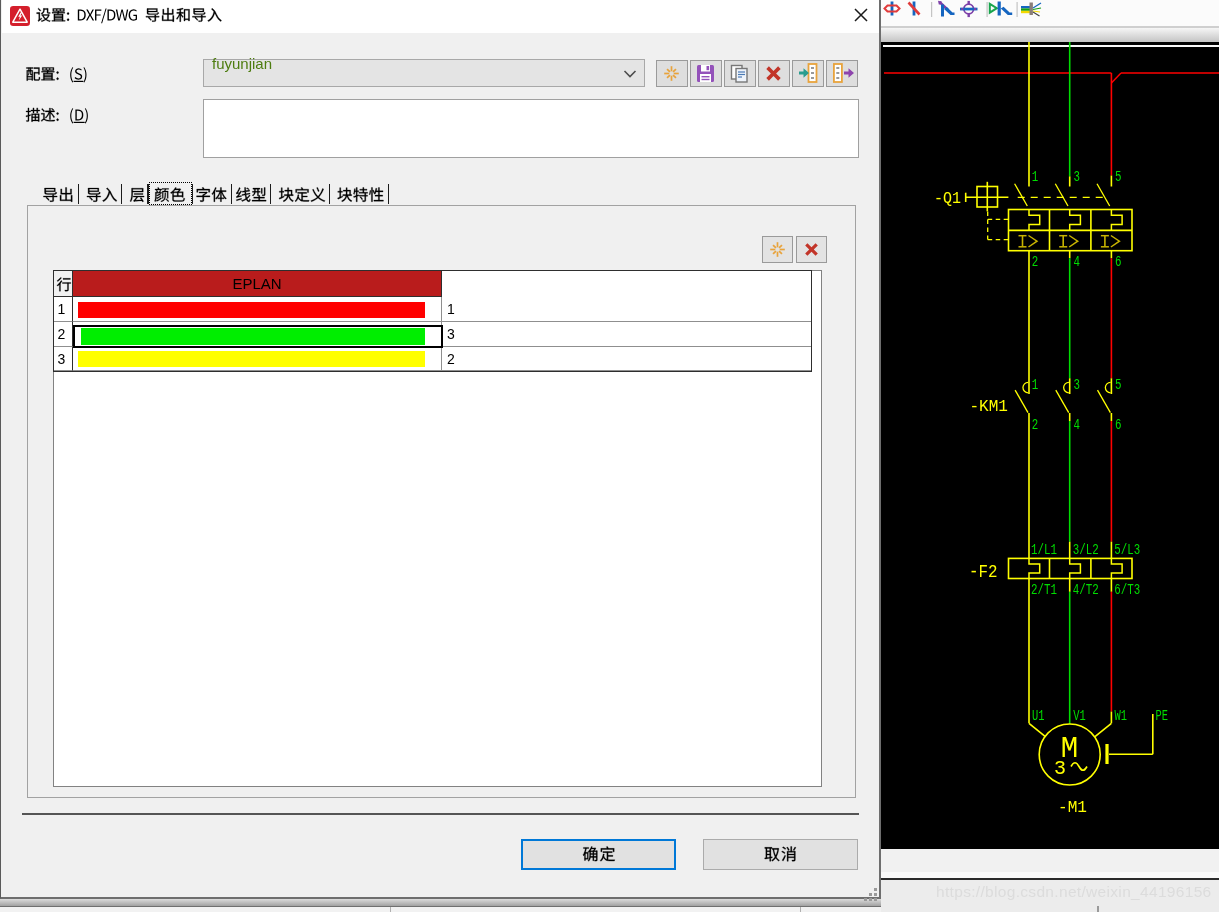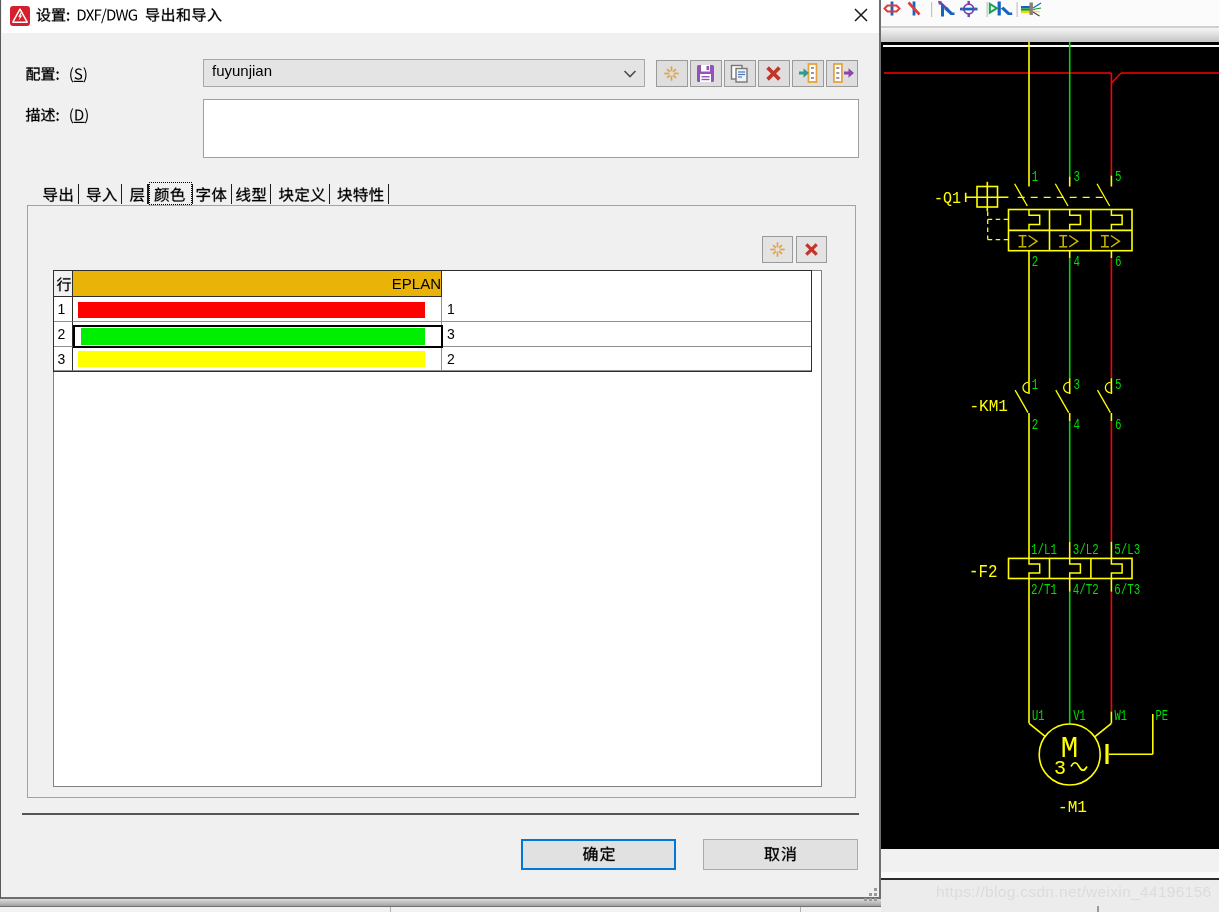--- a/index.html
+++ b/index.html
@@ -174,21 +174,21 @@
 <div class="abs" style="left:1.5px;top:0;width:877.5px;height:33px;background:#fff"></div>
 <svg class="abs" style="left:10px;top:6px" width="20" height="20" viewBox="0 0 20 20">
 <rect x="0" y="0" width="20" height="20" rx="3.2" fill="#d41f2c"></rect>
 <path d="M10 3.2 L17.2 16.2 H2.8 Z" fill="none" stroke="#fff" stroke-width="1.5" stroke-linejoin="round"></path>
 <path d="M10.6 6.5 L8.2 10.8 h1.7 l-1.2 3.6 l3.5 -4.8 h-1.8 l1.5 -3.1 z" fill="#fff"></path>
     </svg>
 <svg class="abs" style="left:849px;top:3px" width="24" height="24" viewBox="0 0 24 24">
       <path d="M6 6 L18 18 M18 6 L6 18" stroke="#1a1a1a" stroke-width="1.5" fill="none"></path>
     </svg>
 <div class="abs" style="left:203px;top:59px;width:442px;height:28px;background:#e4e4e4;border:1px solid #a8a8a8"></div>
-<div class="abs" style="left:212px;top:62px;font-size:15px;color:#000000">fuyunjian</div>
+<div class="abs" style="left:212px;top:55px;font-size:15px;color:#4d7c0f">fuyunjian</div>
 <svg class="abs" style="left:622px;top:69px" width="16" height="10" viewBox="0 0 16 10">
       <path d="M2.5 2 l5.5 5.5 L13.5 2" stroke="#4d4d4d" stroke-width="1.6" fill="none"></path>
     </svg>
 <div class="abs" style="left:203px;top:99px;width:656px;height:59px;background:#fff;border:1px solid #a0a0a0"></div>
 <div class="abs" style="left:655.5px;top:60px;width:32px;height:27px;background:#dedede;border:1px solid #9a9a9a"></div>
 <div class="abs" style="left:689.5px;top:60px;width:32px;height:27px;background:#dedede;border:1px solid #9a9a9a"></div>
 <div class="abs" style="left:723.5px;top:60px;width:32px;height:27px;background:#dedede;border:1px solid #9a9a9a"></div>
 <div class="abs" style="left:757.5px;top:60px;width:32px;height:27px;background:#dedede;border:1px solid #9a9a9a"></div>
 <div class="abs" style="left:791.5px;top:60px;width:32px;height:27px;background:#dedede;border:1px solid #9a9a9a"></div>
 <div class="abs" style="left:825.5px;top:60px;width:32px;height:27px;background:#dedede;border:1px solid #9a9a9a"></div>
@@ -255,21 +255,21 @@
         <line x1="13.30" y1="13.50" x2="8.20" y2="13.50"></line>
         <line x1="13.94" y1="11.94" x2="11.05" y2="9.05"></line>
         <line x1="15.50" y1="11.30" x2="15.50" y2="6.20"></line>
         <line x1="17.06" y1="11.94" x2="19.95" y2="9.05"></line>
       </g>
 <path transform="translate(49.5,13.5) scale(0.88)" d="M-7.2,-4.6 L-4.6,-7.2 L0,-2.6 L4.6,-7.2 L7.2,-4.6 L2.6,0 L7.2,4.6 L4.6,7.2 L0,2.6 L-4.6,7.2 L-7.2,4.6 L-2.6,0 Z" fill="#c23529"></path>
 </svg>
 <div class="abs" style="left:53px;top:270px;width:769px;height:517px;background:#fff;border:1px solid #828282"></div>
 <div class="abs" style="left:53px;top:270px;width:759px;height:101.5px;border:1.4px solid #2e2e2e"></div>
 <div class="abs" style="left:54.4px;top:271.4px;width:18.6px;height:26px;background:#f1f1f1;border-right:1.2px solid #2e2e2e;border-bottom:1.2px solid #2e2e2e"></div>
-<div class="abs" style="left:73px;top:271.4px;width:369px;height:26px;background:#eab308;border-right:1.2px solid #2e2e2e;border-bottom:1.2px solid #2e2e2e;text-align:right;font-size:15px;line-height:26px;color:#000">EPLAN</div>
+<div class="abs" style="left:73px;top:271.4px;width:369px;height:26px;background:#b91c1c;border-right:1.2px solid #2e2e2e;border-bottom:1.2px solid #2e2e2e;text-align:center;font-size:15px;line-height:26px;color:#000">EPLAN</div>
 <div class="abs" style="left:54.4px;top:297.4px;width:18.6px;height:24.6px;border-right:1.2px solid #2e2e2e;border-bottom:1px solid #8f8f8f;font-size:14px;line-height:24.6px;padding-left:3px;color:#000">1</div>
 <div class="abs" style="left:73px;top:297.4px;width:369px;height:24.6px;border-right:1px solid #8f8f8f;border-bottom:1px solid #8f8f8f"></div>
 <div class="abs" style="left:442px;top:297.4px;width:368.6px;height:24.6px;border-bottom:1px solid #8f8f8f;font-size:14px;line-height:24.6px;padding-left:5px;color:#000">1</div>
 <div class="abs" style="left:77.5px;top:302.0px;width:347px;height:15.8px;background:#ff0000"></div>
 <div class="abs" style="left:54.4px;top:322.0px;width:18.6px;height:24.6px;border-right:1.2px solid #2e2e2e;border-bottom:1px solid #8f8f8f;font-size:14px;line-height:24.6px;padding-left:3px;color:#000">2</div>
 <div class="abs" style="left:73px;top:322.0px;width:369px;height:24.6px;border-right:1px solid #8f8f8f;border-bottom:1px solid #8f8f8f"></div>
 <div class="abs" style="left:442px;top:322.0px;width:368.6px;height:24.6px;border-bottom:1px solid #8f8f8f;font-size:14px;line-height:24.6px;padding-left:5px;color:#000">3</div>
 <div class="abs" style="left:81px;top:328.4px;width:344px;height:16.2px;background:#00ee00"></div>
 <div class="abs" style="left:54.4px;top:346.6px;width:18.6px;height:24.8px;border-right:1.2px solid #2e2e2e;border-bottom:1px solid #8f8f8f;font-size:14px;line-height:24.8px;padding-left:3px;color:#000">3</div>
 <div class="abs" style="left:73px;top:346.6px;width:369px;height:24.8px;border-right:1px solid #8f8f8f;border-bottom:1px solid #8f8f8f"></div>

